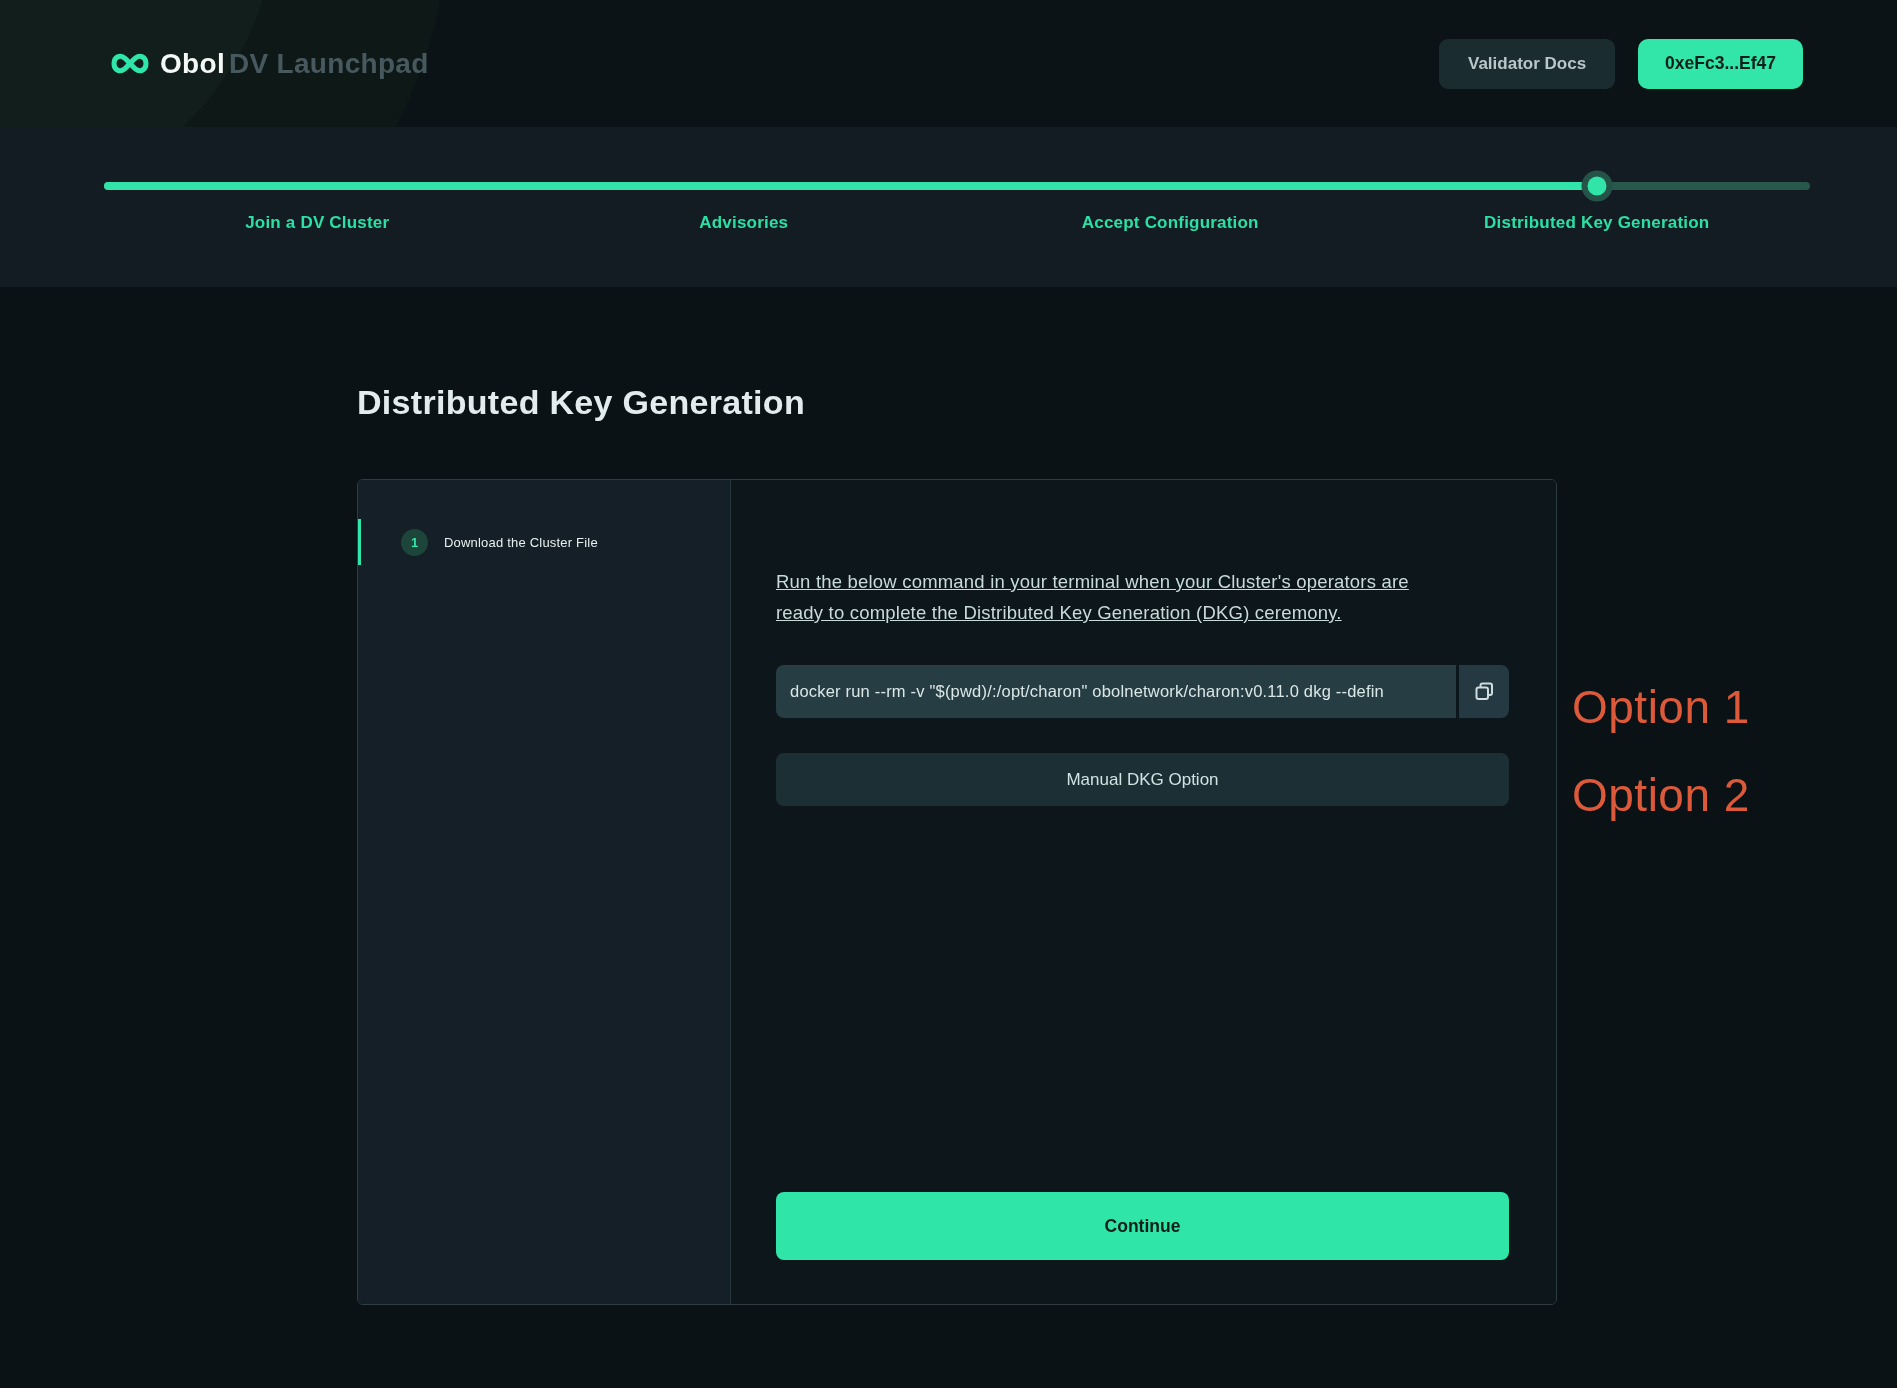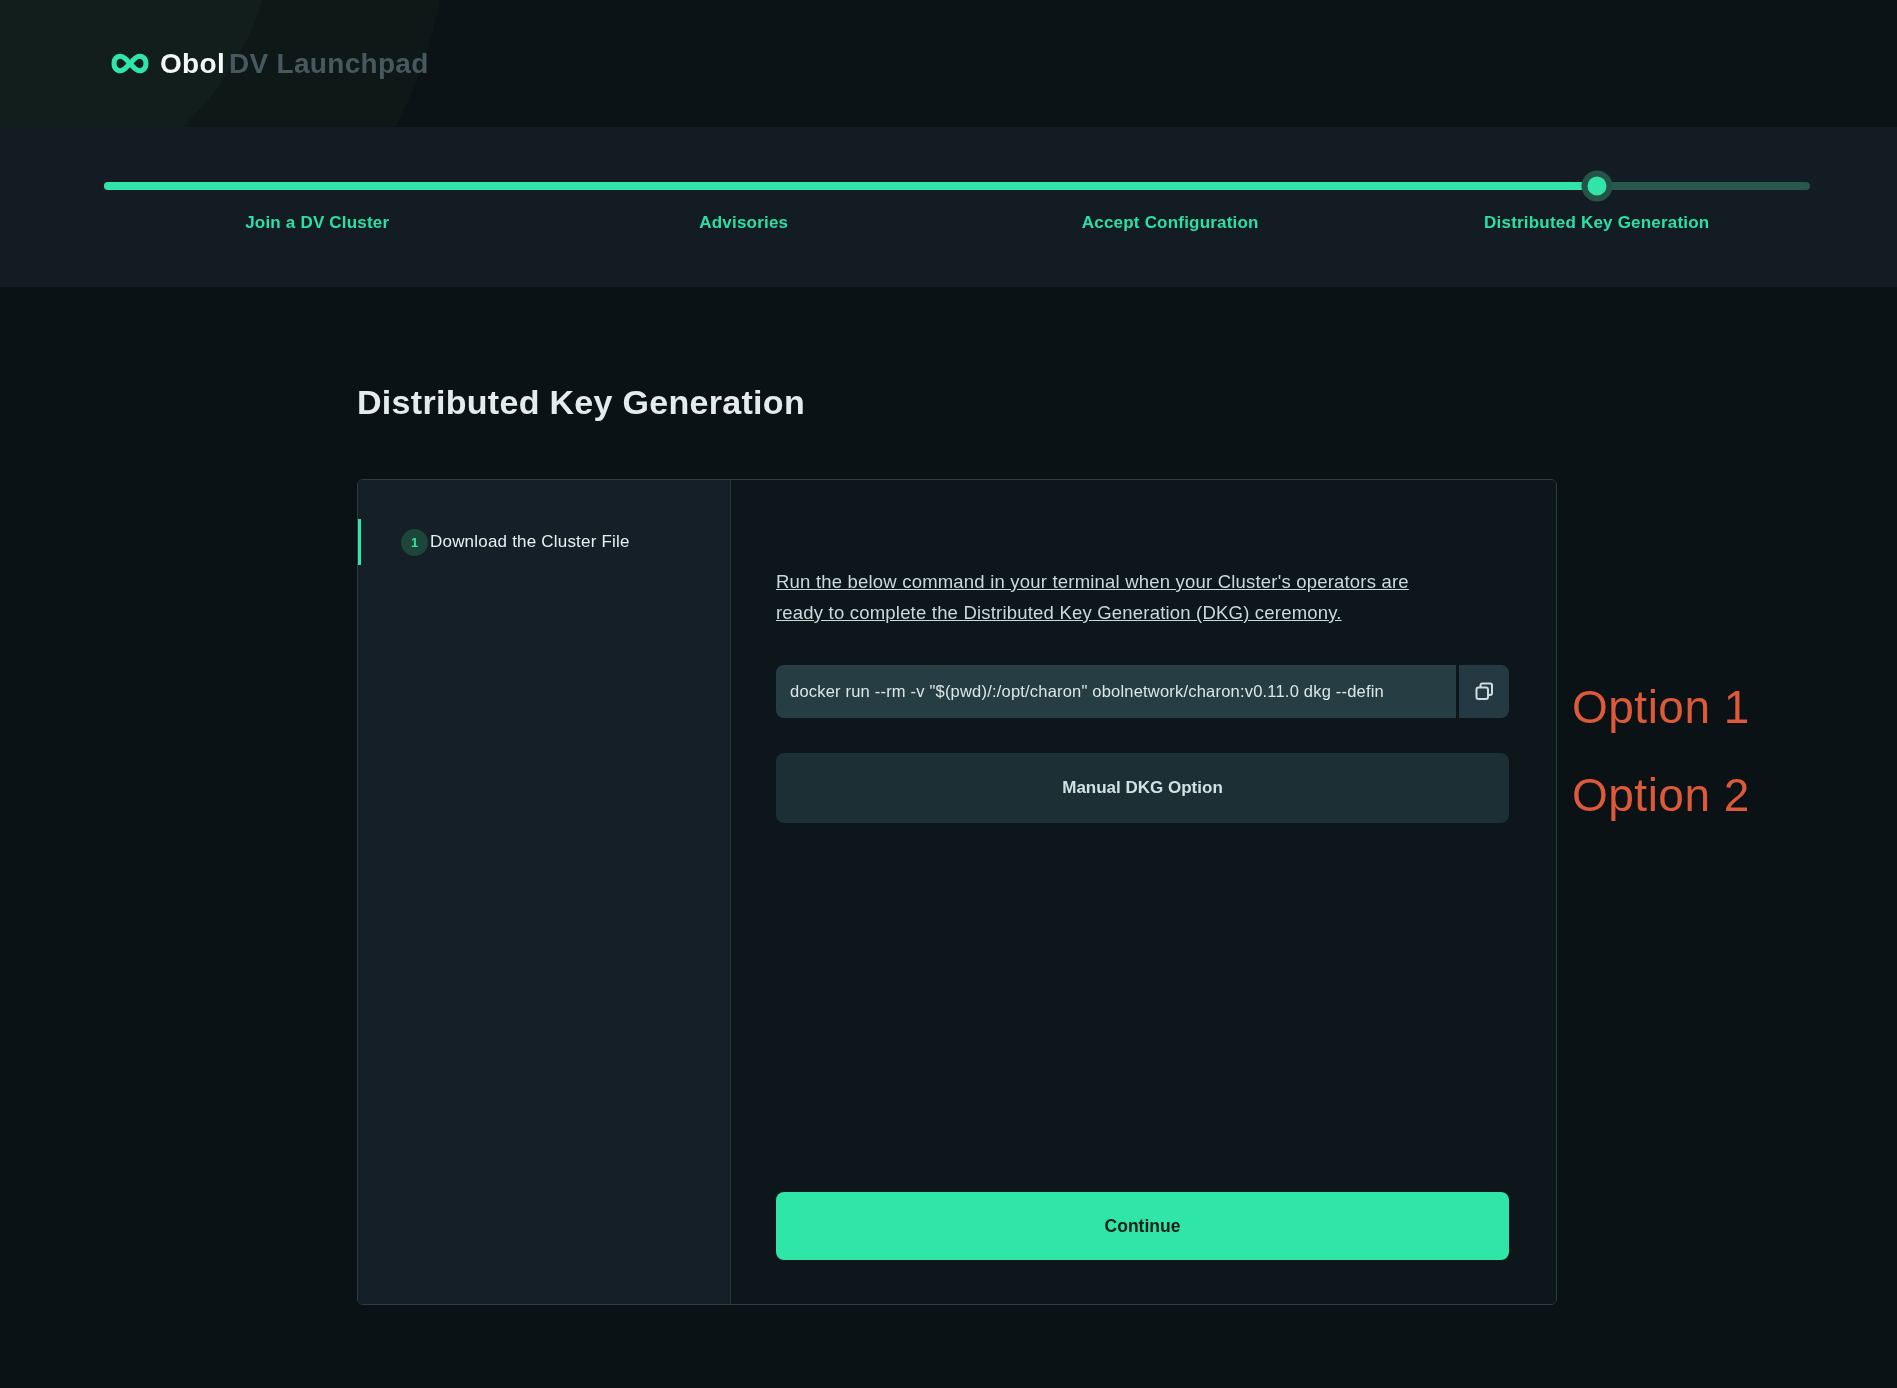--- a/index.html
+++ b/index.html
@@ -50,40 +50,40 @@
     position:relative; margin:57px 0 0 357px; width:1200px; height:826px;
     border:1px solid #2d3c42; border-radius:6px; display:flex; overflow:hidden;
   }
   .card-side { width:373px; background:#151f27; border-right:1px solid #26343b; padding-top:39px; }
   .side-step { position:relative; height:46px; display:flex; align-items:center; padding-left:43px; }
   .side-step-accent { position:absolute; left:0; top:0; width:3px; height:100%; background:#2ee6a9; }
   .side-step-num {
     width:27px; height:27px; border-radius:50%; background:#1d453a; color:#2ee6a9;
     font-size:13px; font-weight:700; display:flex; align-items:center; justify-content:center;
   }
-  .side-step-label { margin-left:2px; color:#e7eff0; font-size:17px; letter-spacing:.2px; }
+  .side-step-label { margin-left:16px; color:#e7eff0; font-size:13px; letter-spacing:.2px; }
 
   .card-body { flex:1; background:#0d161a; display:flex; flex-direction:column; padding:53px 47px 44px 45px; }
   .panel-title { font-size:24px; font-weight:700; color:#ecf3f3; letter-spacing:.2px; }
   .panel-desc { margin-top:33px; max-width:675px; font-size:18.5px; line-height:31px; color:#c9dadb; letter-spacing:.2px;text-decoration:underline; }
 
   .command-row { margin-top:37px; display:flex; gap:3px; height:53px; }
   .command-box {
     flex:1; min-width:0; background:#273d44; border-radius:8px 0 0 8px;
     display:flex; align-items:center; padding:0 14px; overflow:hidden; cursor:text;
   }
   .command-text { white-space:nowrap; overflow:hidden; font-size:16.5px; color:#dbe7e7; letter-spacing:.2px; }
   .copy-btn {
     width:50px; border:none; background:#243941; border-radius:0 8px 8px 0; cursor:pointer;
     display:flex; align-items:center; justify-content:center;
   }
 
   .manual-btn {
-    margin-top:35px; height:70px; border:none; border-radius:8px; background:#1b2f35;
-    color:#d2e2e3; font-family:inherit; font-size:17px; font-weight:700; cursor:pointer;
+    margin-top:35px; height:53px; border:none; border-radius:8px; background:#1b2f35;
+    color:#d2e2e3; font-family:inherit; font-size:17px; font-weight:400; cursor:pointer;
   }
   .flex-spacer { flex:1; }
   .continue-btn {
     height:68px; border:none; border-radius:8px; background:#2fe6a8;
     color:#0e1f1a; font-family:inherit; font-size:17.5px; font-weight:700; cursor:pointer;
   }
 
   
   .annotation { position:absolute; left:1572px; font-size:46px; color:#dc5a39; letter-spacing:.5px; }
   .annotation-1 { top:680px; }
@@ -96,20 +96,24 @@
 
   <div class="header">
     <div class="brand">
       <span style="display:flex;">
         <svg width="52" height="31" viewBox="0 0 52 30" fill="none">
           <path d="M10 15 C10 8.2 16 6 20.5 9.5 C23 11.5 24.5 13.5 26 15 C27.5 16.5 29 18.5 31.5 20.5 C36 24 42 21.8 42 15 C42 8.2 36 6 31.5 9.5 C29 11.5 27.5 13.5 26 15 C24.5 16.5 23 18.5 20.5 20.5 C16 24 10 21.8 10 15 Z" stroke="#2ee6a9" stroke-width="5" stroke-linecap="round" stroke-linejoin="round"></path>
         </svg>
       </span>
       <span class="brand-name">Obol</span>
       <span class="brand-product">DV Launchpad</span>
+    </div>
+    <div class="header-actions">
+      <button class="docs-btn">Validator Docs</button>
+      <button class="wallet-btn">0xeFc3...Ef47</button>
     </div>
   </div>
 
   <div class="stepper">
     <div class="track">
       <div class="track-fill" style="width:87.5%;"></div>
       <div class="track-dot" style="left:87.5%;"></div>
     </div>
     <div class="step-labels">
       <div class="step-label">Join a DV Cluster</div>

